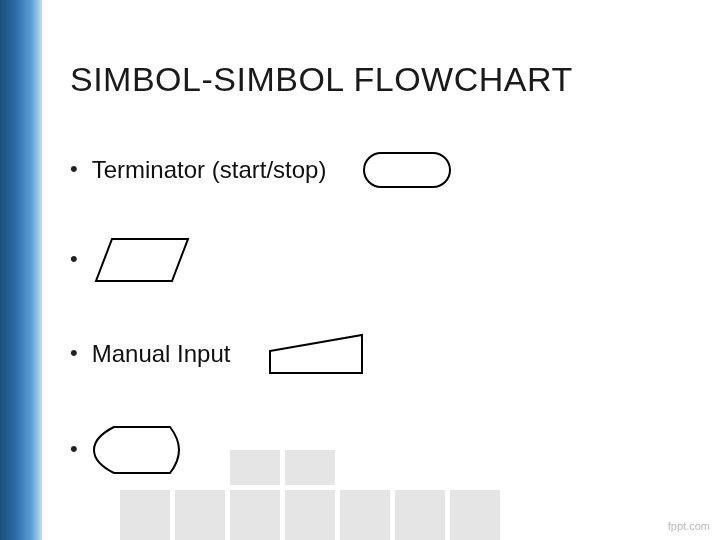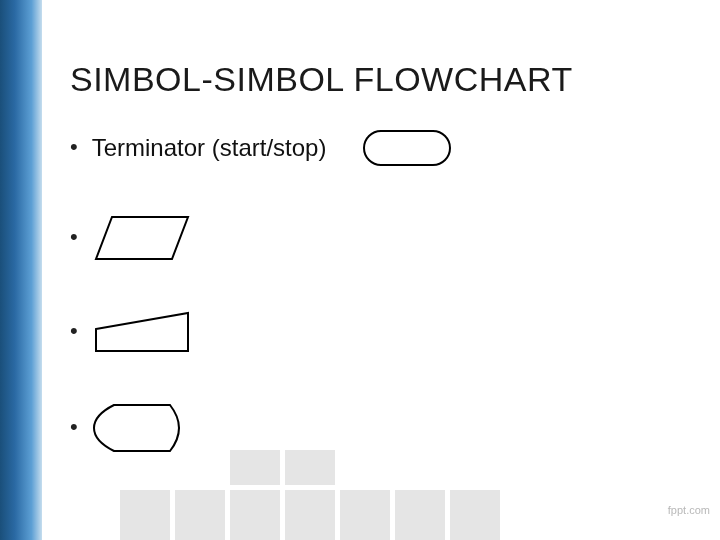--- a/index.html
+++ b/index.html
@@ -23,38 +23,38 @@
     position: absolute;
     bottom: 0;
     left: 0;
     width: 720px;
     height: 90px;
     z-index: 0;
   }
   .bottom-squares rect { fill: #e5e5e5; }
   .footer {
     position: absolute;
-    bottom: 24px;
+    bottom: 8px;
     right: 10px;
     font-size: 11px;
     color: #b8b8b8;
     font-family: Arial, sans-serif;
   }
   .content {
     position: absolute;
     left: 70px;
     top: 60px;
     width: 620px;
   }
   .title {
     font-size: 34px;
     font-weight: 400;
     color: #1a1a1a;
     letter-spacing: 0.5px;
-    margin-bottom: 30px;
+    margin-bottom: 52px;
   }
   .item {
     display: flex;
     align-items: center;
     margin-bottom: 46px;
   }
   .bullet {
     font-size: 22px;
     color: #222;
     margin-right: 14px;
@@ -106,20 +106,21 @@
     <span class="bullet">•</span>
     <span class="shape-box">
       <svg width="100" height="50" viewBox="0 0 100 50">
         <polygon points="20,4 96,4 80,46 4,46" fill="none" stroke="#000" stroke-width="2"></polygon>
       </svg>
     </span>
   </div>
 
   <div class="item">
     <span class="bullet">•</span>
+    <span class="label">Manual Input</span>
     <span class="shape-box">
       <svg width="100" height="46" viewBox="0 0 100 46">
         <polygon points="4,20 96,4 96,42 4,42" fill="none" stroke="#000" stroke-width="2"></polygon>
       </svg>
     </span>
   </div>
 
   <div class="item">
     <span class="bullet">•</span>
     <span class="shape-box">

